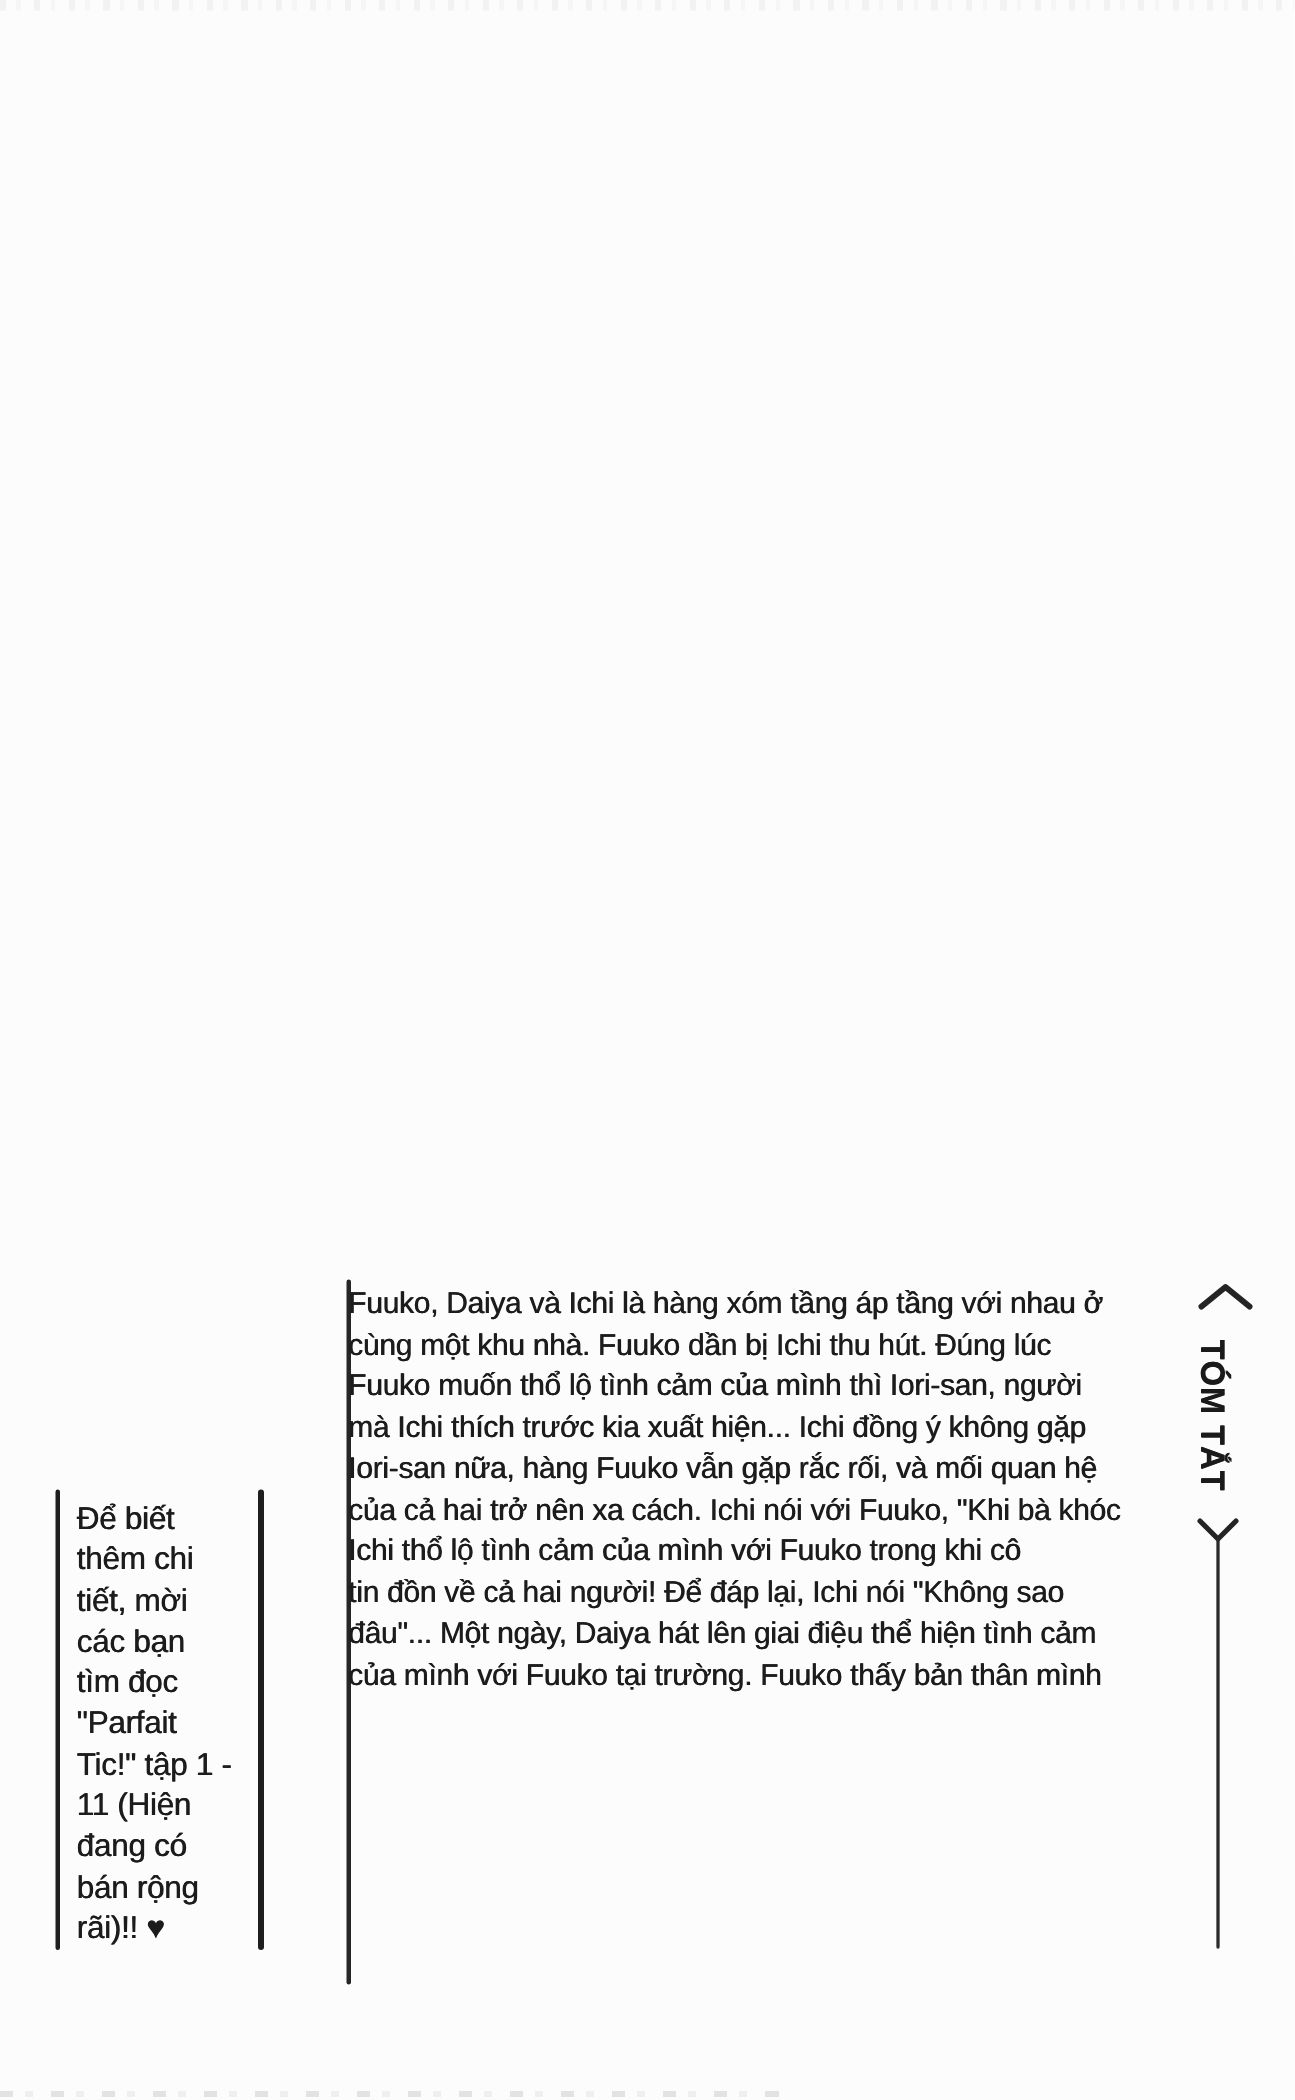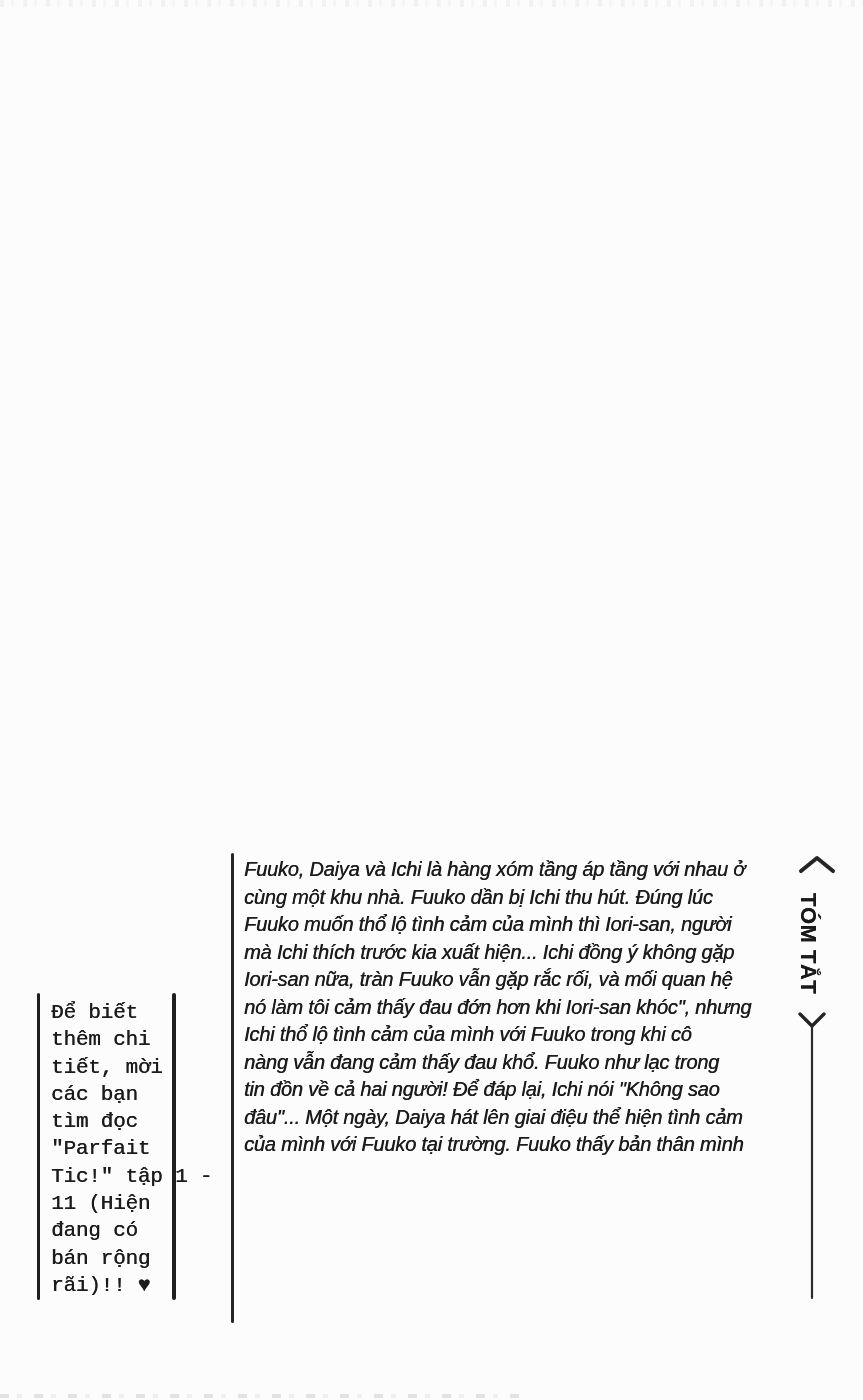--- a/index.html
+++ b/index.html
@@ -27,21 +27,21 @@
       rgba(0,0,0,0.10) 0 9px, rgba(0,0,0,0) 9px 17px,
       rgba(0,0,0,0.05) 17px 22px, rgba(0,0,0,0) 22px 34px);
   }
 
   
   .summary-rule {
     position: absolute; left: 231px; top: 853px;
     width: 3px; height: 470px; background: #262626; border-radius: 2px;
   }
   .summary-block {
-    position: absolute; left: 244px; top: 856px; width: 544px; font-style: italic;
+    position: absolute; left: 232px; top: 856px; width: 544px;
   }
   .summary-line {
     font-size: 20px; line-height: 27.5px; letter-spacing: -0.2px;
     white-space: nowrap;
     text-shadow: 0.4px 0 0 currentColor;
   }
 
   
   .bracket-top { position: absolute; left: 798px; top: 854px; }
   .vertical-label {
@@ -60,40 +60,38 @@
   }
   .note-bar-left  { left: 37px; }
   .note-bar-right { left: 172px; width: 4px; }
   .note-block {
     position: absolute; left: 51px; top: 999px; width: 120px;
   }
   .note-line {
     font-size: 21px; line-height: 27.3px; letter-spacing: -0.2px;
     white-space: nowrap;
     text-shadow: 0.4px 0 0 currentColor;
-    font-family: Liberation Mono, monospace;
   }
 </style>
 </head>
 <body>
 
 <div class="page">
 
   <div class="noise-top"></div>
 
   <div class="summary-rule"></div>
   <div class="summary-block">
     <div class="summary-line">Fuuko, Daiya và Ichi là hàng xóm tầng áp tầng với nhau ở</div>
     <div class="summary-line">cùng một khu nhà. Fuuko dần bị Ichi thu hút. Đúng lúc</div>
     <div class="summary-line">Fuuko muốn thổ lộ tình cảm của mình thì Iori-san, người</div>
     <div class="summary-line">mà Ichi thích trước kia xuất hiện... Ichi đồng ý không gặp</div>
-    <div class="summary-line">Iori-san nữa, tràn Fuuko vẫn gặp rắc rối, và mối quan hệ</div>
-    <div class="summary-line">nó làm tôi cảm thấy đau đớn hơn khi Iori-san khóc", nhưng</div>
+    <div class="summary-line">Iori-san nữa, hàng Fuuko vẫn gặp rắc rối, và mối quan hệ</div>
+    <div class="summary-line">của cả hai trở nên xa cách. Ichi nói với Fuuko, "Khi bà khóc</div>
     <div class="summary-line">Ichi thổ lộ tình cảm của mình với Fuuko trong khi cô</div>
-    <div class="summary-line">nàng vẫn đang cảm thấy đau khổ. Fuuko như lạc trong</div>
     <div class="summary-line">tin đồn về cả hai người! Để đáp lại, Ichi nói "Không sao</div>
     <div class="summary-line">đâu"... Một ngày, Daiya hát lên giai điệu thể hiện tình cảm</div>
     <div class="summary-line">của mình với Fuuko tại trường. Fuuko thấy bản thân mình</div>
   </div>
 
   <svg class="bracket-top" width="38" height="20" viewBox="0 0 38 20">
     <path d="M3 17 L19 4 L35 17" fill="none" stroke="#242424" stroke-width="4" stroke-linecap="round" stroke-linejoin="round"></path>
   </svg>
 
   <div class="vertical-label">TÓM TẮT</div>

